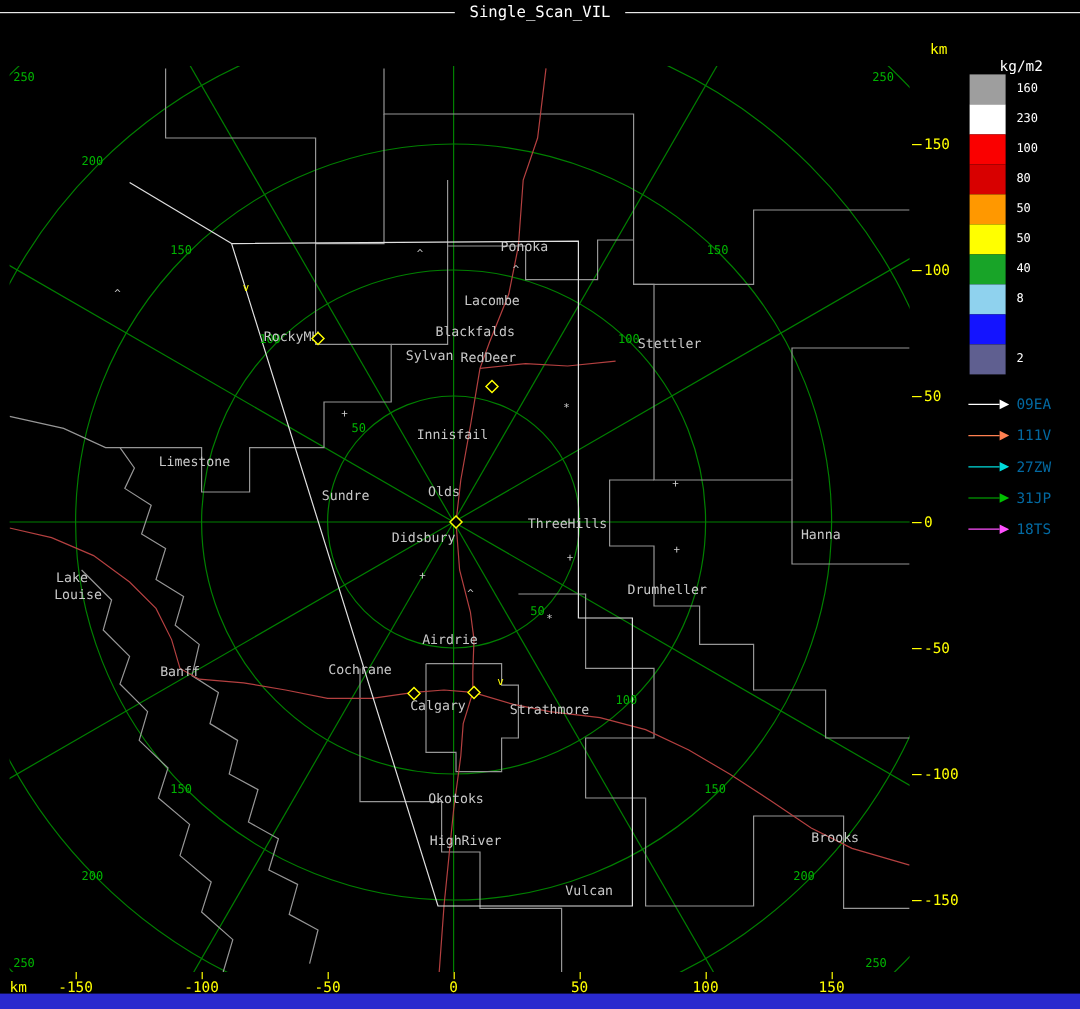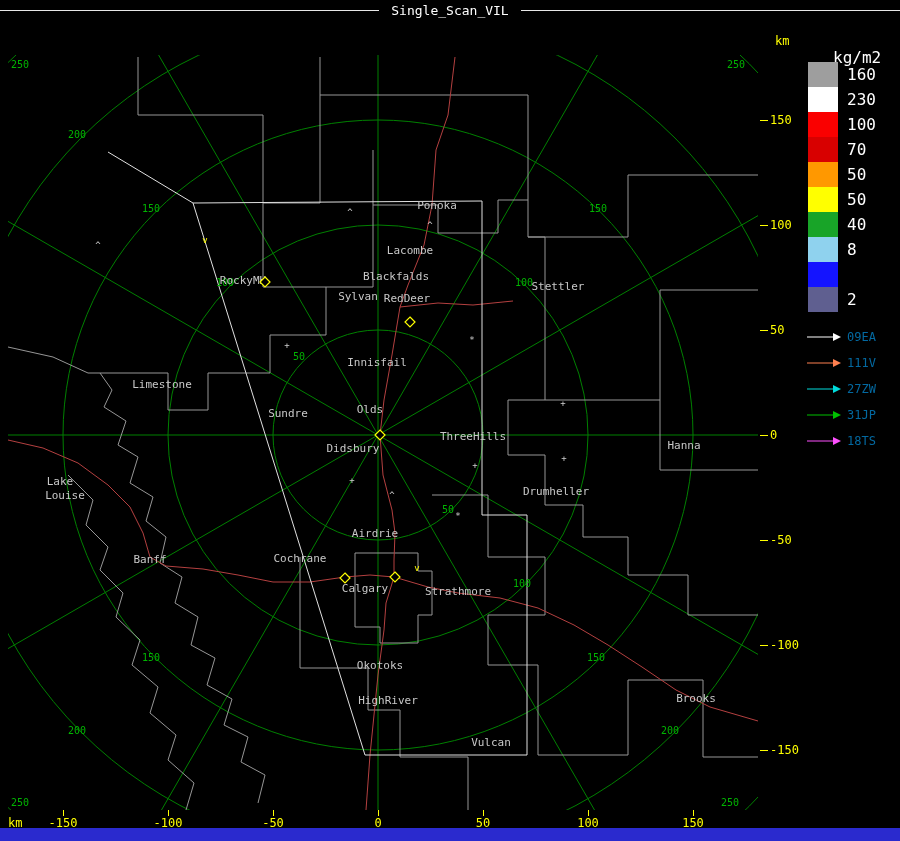--- a/index.html
+++ b/index.html
@@ -11,25 +11,25 @@
   .titlebar .title{padding:0 12px;color:#ffffff;font-size:13px;white-space:nowrap}
   .ts{position:absolute;left:8px;top:33px;color:#ffff00;font-size:13px}
   .unit-tr{position:absolute;left:775px;top:34px;color:#ffff00;font-size:12px}
   #map-svg{position:absolute;left:8px;top:55px;background:#000}
   .r-tick{position:absolute;width:8px;height:1px;background:#ffff00}
   .r-label{position:absolute;color:#ffff00;font-size:12px;line-height:14px}
   .b-tick{position:absolute;width:1px;height:6px;background:#ffff00}
   .b-label{position:absolute;color:#ffff00;font-size:12px;width:40px;text-align:center}
   .km-bl{position:absolute;left:8px;top:816px;color:#ffff00;font-size:12px}
   .legend{position:absolute;left:805px;top:35px;width:95px;height:770px}
-  .cb-unit{position:absolute;left:28px;top:13px;color:#ffffff;font-size:16px}
+  .cb-unit{position:absolute;left:28px;top:13px;color:#ffffff;font-size:12px}
   #colorbar{position:absolute;left:3px;top:27px}
   .cb-row{display:flex;height:25px;align-items:center}
   .cb-swatch{width:30px;height:25px;flex:0 0 30px}
-  .cb-label{margin-left:9px;color:#ffffff;font-size:16px;width:34px}
+  .cb-label{margin-left:9px;color:#ffffff;font-size:10px;width:34px}
   #sites{position:absolute;left:1px;top:289px}
   .site-row{display:flex;height:26px;align-items:center}
   .site-label{margin-left:5px;color:#0369a1;font-size:12px}
   .statusbar{position:absolute;left:0;top:828px;width:900px;height:13px}
 </style>
 </head>
 <body>
 
 <div id="app">
 
@@ -185,21 +185,21 @@
         <div class="cb-row">
           <div class="cb-swatch" style="background: rgb(255, 255, 255);"></div>
           <div class="cb-label">230</div>
         </div>
         <div class="cb-row">
           <div class="cb-swatch" style="background: rgb(250, 0, 0);"></div>
           <div class="cb-label">100</div>
         </div>
         <div class="cb-row">
           <div class="cb-swatch" style="background: rgb(216, 0, 0);"></div>
-          <div class="cb-label">70</div>
+          <div class="cb-label">80</div>
         </div>
         <div class="cb-row">
           <div class="cb-swatch" style="background: rgb(255, 152, 0);"></div>
           <div class="cb-label">50</div>
         </div>
         <div class="cb-row">
           <div class="cb-swatch" style="background: rgb(255, 255, 0);"></div>
           <div class="cb-label">50</div>
         </div>
         <div class="cb-row">

